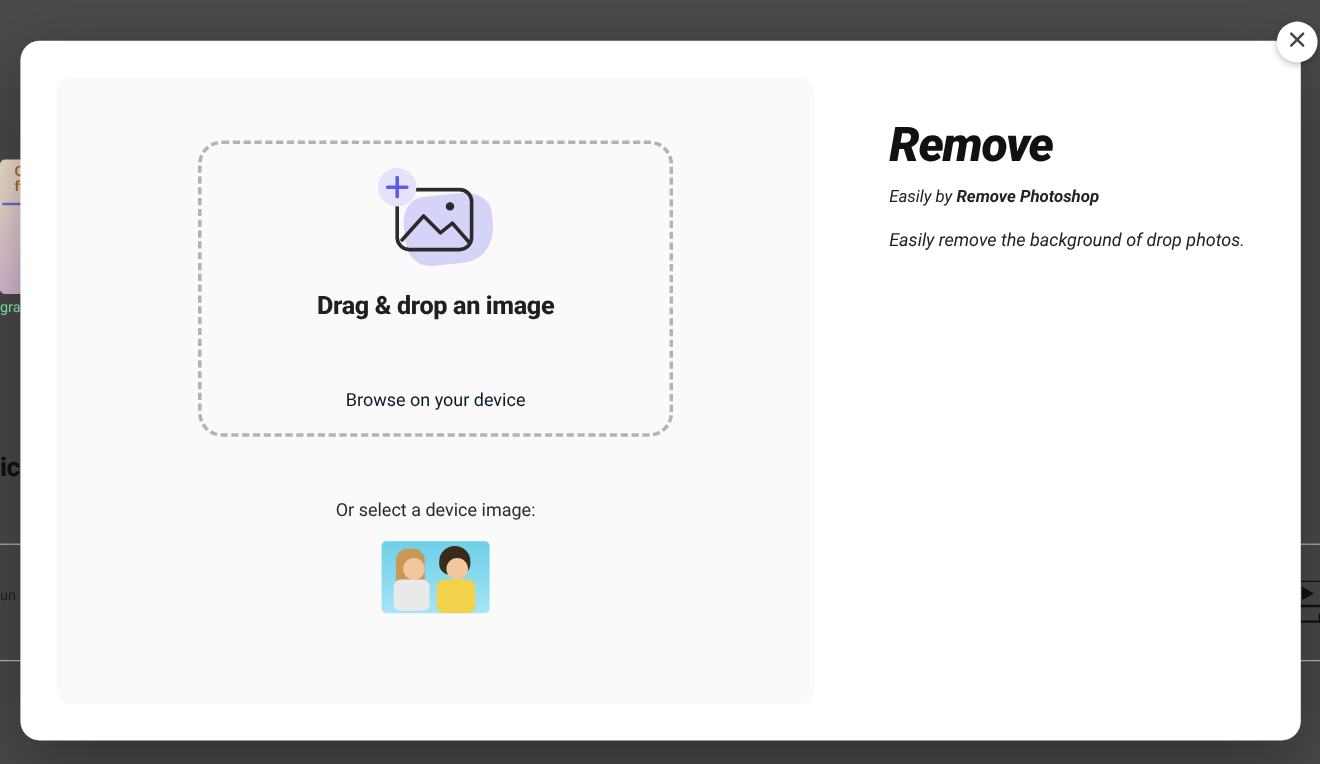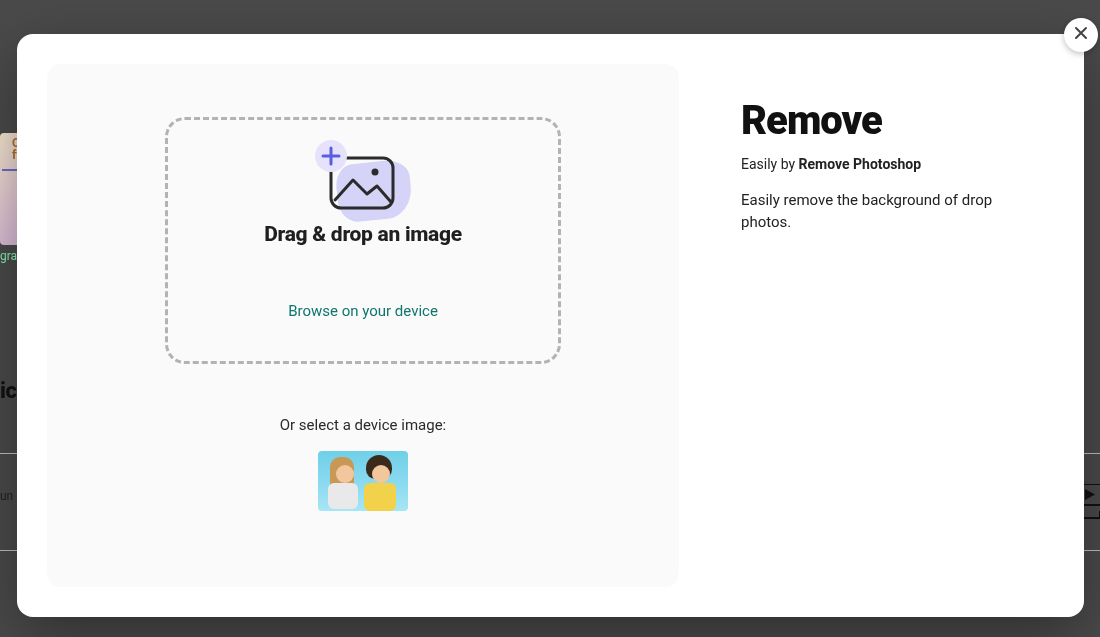--- a/index.html
+++ b/index.html
@@ -78,29 +78,30 @@
   }
   .plus-badge {
     position:absolute; left:0; top:-8px;
     width:32px; height:32px; border-radius:50%;
     background:#e6e2fb;
     display:flex; align-items:center; justify-content:center;
   }
   .plus-badge svg { width:20px; height:20px; }
 
   .drop-title {
+    margin-top: 22px;
     font-size: 21px;
     font-weight: 800;
     color: #1f1f1f;
     letter-spacing: -0.3px;
   }
   .browse-link {
     margin-top: 56px;
     font-size: 15px;
-    color: #0f766e;
+    color: #0f172a;
     cursor: pointer;
   }
 
   .sample-label {
     position:absolute;
     width:100%;
     text-align:center;
     top: 352px;
     font-size: 15px;
     color: #2b2b2b;
@@ -117,20 +118,21 @@
   .sample-thumb .f1 { position:absolute; left:10px; top:6px; width:30px; height:50px; }
   .sample-thumb .f2 { position:absolute; left:44px; top:4px; width:34px; height:54px; }
   .face { width:18px; height:18px; border-radius:50%; background:#f2c79d; position:absolute; }
   .hair { position:absolute; background:#b98a49; border-radius:10px; }
   .body { position:absolute; border-radius:6px; }
 
   .right-panel {
     position: absolute;
     left: 724px; top: 66px;
     width: 300px;
+    font-style: italic;
   }
   .title {
     font-size: 40px;
     font-weight: 900;
     color: #111;
     line-height: 1.05;
     letter-spacing: -1px;
   }
   .powered {
     margin-top: 14px;

